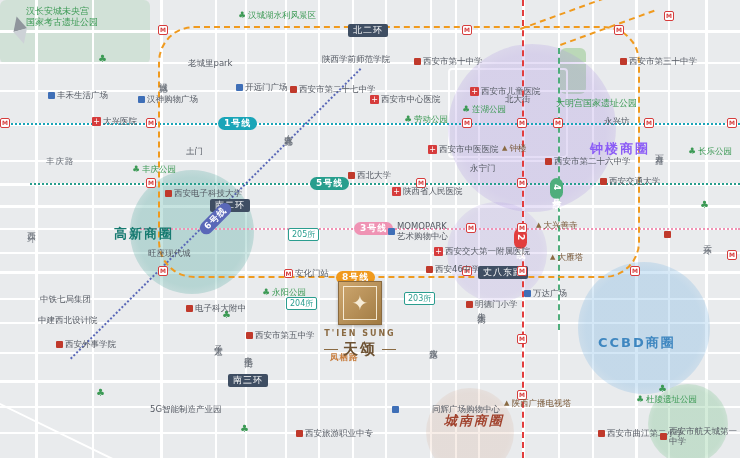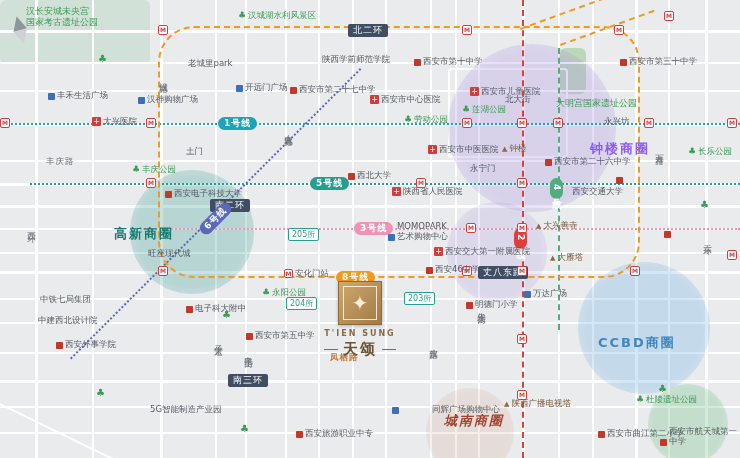--- a/index.html
+++ b/index.html
@@ -15,21 +15,21 @@
   .mline.h{height:0;border-top-style:dotted;border-top-width:2px}
   .mline.hd{height:0;border-top-style:dashed;border-top-width:2px}
   .mline.v{width:0;border-left-style:dashed;border-left-width:2px}
   .mline.d{height:0;border-top-style:dotted;border-top-width:2px;transform-origin:0 0}
   .loop8{position:absolute;border:2px dashed #f09a1e;border-radius:36px;background:transparent}
   .rbadge{position:absolute;background:#3f4e63;color:#fff;font-size:9px;line-height:1;padding:2px 5px;border-radius:2px;white-space:nowrap;letter-spacing:1px}
   .mb{position:absolute;color:#fff;font-size:9px;font-weight:bold;line-height:1;padding:2px 6px;border-radius:8px;white-space:nowrap;letter-spacing:1px}
   .mb.v{writing-mode:vertical-rl;padding:6px 2px}
   .mb.d{transform:rotate(-45deg)}
   .st{position:absolute;width:10px;height:10px;background:#fff;border:1px solid #d63c3c;border-radius:2px;color:#d63c3c;font-size:6px;font-weight:bold;text-align:center;line-height:8px}
-  .poi{position:absolute;font-size:8.5px;color:#555a63;display:flex;align-items:flex-end;gap:2px;line-height:1.2;white-space:nowrap}
+  .poi{position:absolute;font-size:8.5px;color:#555a63;display:flex;align-items:center;gap:2px;line-height:1.2;white-space:nowrap}
   .poi .txt{white-space:pre-line}
   .poi.tree .txt,.poi.park2 .txt{color:#3c9a55}
   .poi.park2 .txt{font-size:9px}
   .poi.landmark .txt{color:#7a5a3a}
   .poi.tag{border:1px solid #2a9d8f;color:#2a9d8f;background:#fff;border-radius:2px;padding:0 3px;font-size:8px;line-height:11px}
   .poi.tag .txt{color:#2a9d8f}
   .ic-school{width:7px;height:7px;background:#c0392b;border-radius:1px;margin-top:1px;flex:none}
   .ic-hosp{width:9px;height:9px;background:#d63c3c;color:#fff;font-size:8px;line-height:9px;text-align:center;border-radius:1px;flex:none}
   .ic-mall{width:7px;height:7px;background:#3f6fb7;border-radius:1px;margin-top:1px;flex:none}
   .ic-tree{color:#3c9a55;font-size:9px;line-height:1;flex:none}
@@ -250,21 +250,21 @@
       <span class="ic-lm">▲</span>
       <span class="txt">钟楼</span>
     </div>
     <div class="poi plain" style="left: 470px; top: 163px;">
       <span class="txt">永宁门</span>
     </div>
     <div class="poi school" style="left: 545px; top: 156px;">
       <span class="ic-school"></span>
       <span class="txt">西安市第二十六中学</span>
     </div>
-    <div class="poi school" style="left: 572px; top: 176px; flex-direction: column;">
+    <div class="poi school" style="left: 600px; top: 176px;">
       <span class="ic-school"></span>
       <span class="txt">西安交通大学</span>
     </div>
     <div class="poi tree" style="left: 688px; top: 146px;">
       <span class="ic-tree">♣</span>
       <span class="txt">长乐公园</span>
     </div>
     <div class="poi school" style="left: 138px; top: 188px; margin-left: 27px;">
       <span class="ic-school"></span>
       <span class="txt">西安电子科技大学</span>

